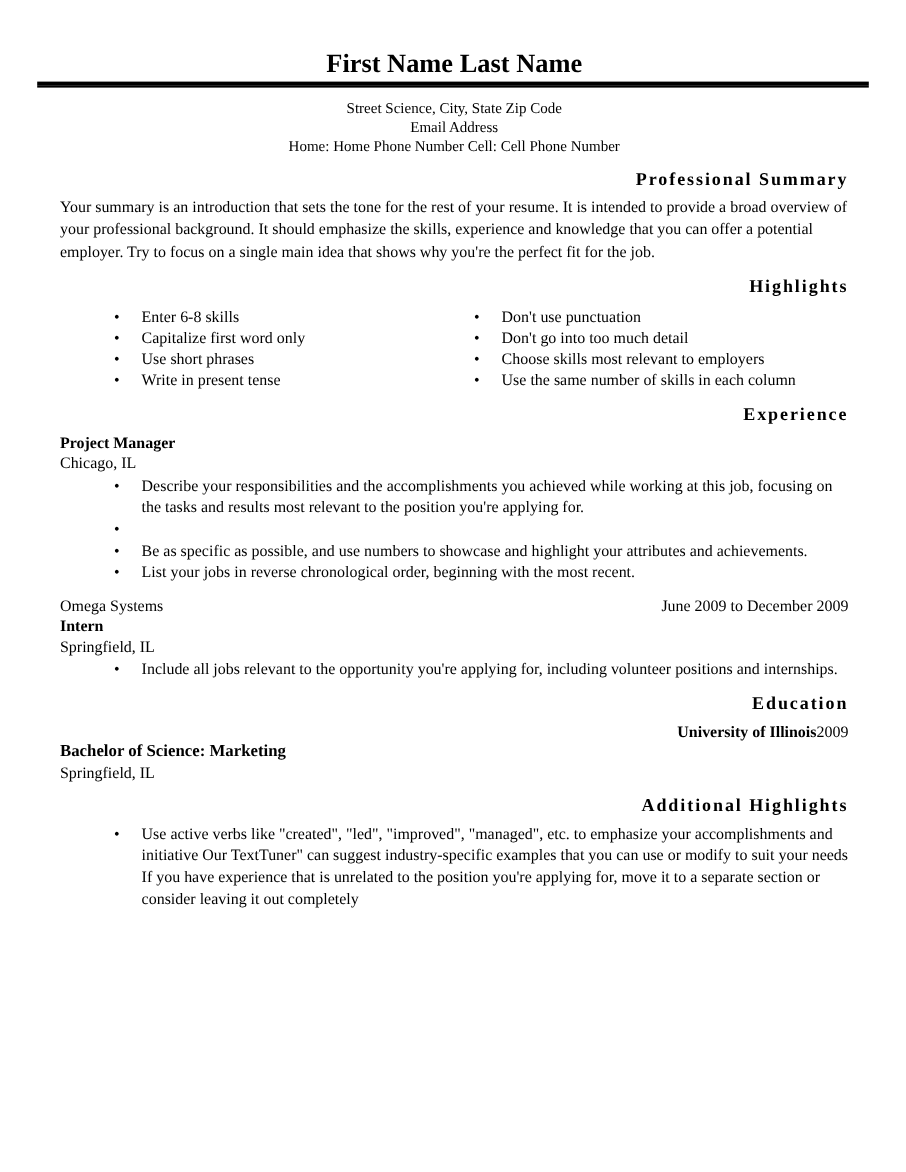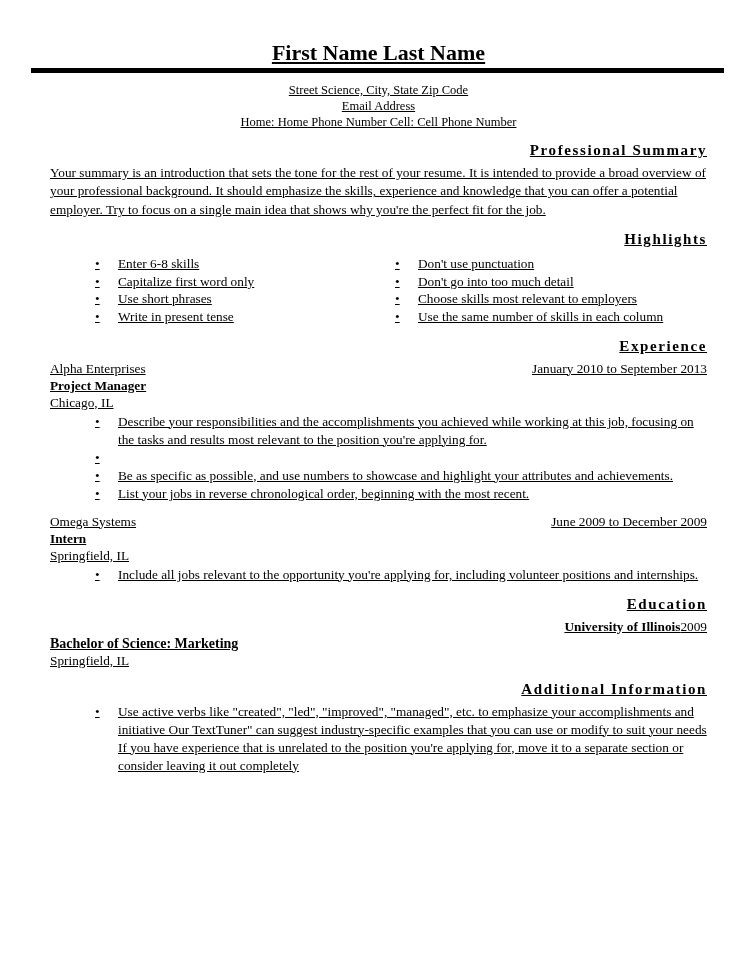--- a/index.html
+++ b/index.html
@@ -9,21 +9,20 @@
     height: 977px;
     background: #ffffff;
     color: #000000;
     font-family: "Liberation Serif", serif;
     overflow: hidden;
   }
   .page {
     width: 755px;
     height: 977px;
     padding: 42px 48px 0 50px;
-    text-decoration: underline;
   }
   
   .name {
     text-align: center;
     font-size: 22px;
     font-weight: bold;
     line-height: 1.0;
     margin: 0;
   }
   .header-rule {
@@ -167,24 +166,20 @@
             </li>
           </ul>
       </div>
     </div>
   </div>
 
   <div>
     <h2 class="section-heading">Experience</h2>
 
     <div class="job">
-      <div class="job-row">
-        <span>Alpha Enterprises</span>
-        <span>January 2010 to September 2013</span>
-      </div>
       <div class="job-title">Project Manager</div>
       <div class="job-location">Chicago, IL</div>
       <ul class="bullets">
 
           <li>
             <span class="dot">•</span>
             <span class="li-text">Describe your responsibilities and the accomplishments you achieved while working at this job, focusing on the tasks and results most relevant to the position you're applying for.</span>
           </li>
 
           <li>
@@ -224,21 +219,21 @@
     <h2 class="section-heading">Education</h2>
     <div class="edu-row">
       <span class="edu-school">University of Illinois</span>
       <span>2009</span>
     </div>
     <div class="edu-degree">Bachelor of Science: Marketing</div>
     <div class="edu-location">Springfield, IL</div>
   </div>
 
   <div>
-    <h2 class="section-heading">Additional Information</h2>
+    <h2 class="section-heading">Additional Highlights</h2>
     <ul class="bullets">
 
         <li>
           <span class="dot">•</span>
           <span class="li-text">Use active verbs like "created", "led", "improved", "managed", etc. to emphasize your accomplishments and initiative Our TextTuner" can suggest industry-specific examples that you can use or modify to suit your needs If you have experience that is unrelated to the position you're applying for, move it to a separate section or consider leaving it out completely</span>
         </li>
       </ul>
   </div>
 
 </div>

